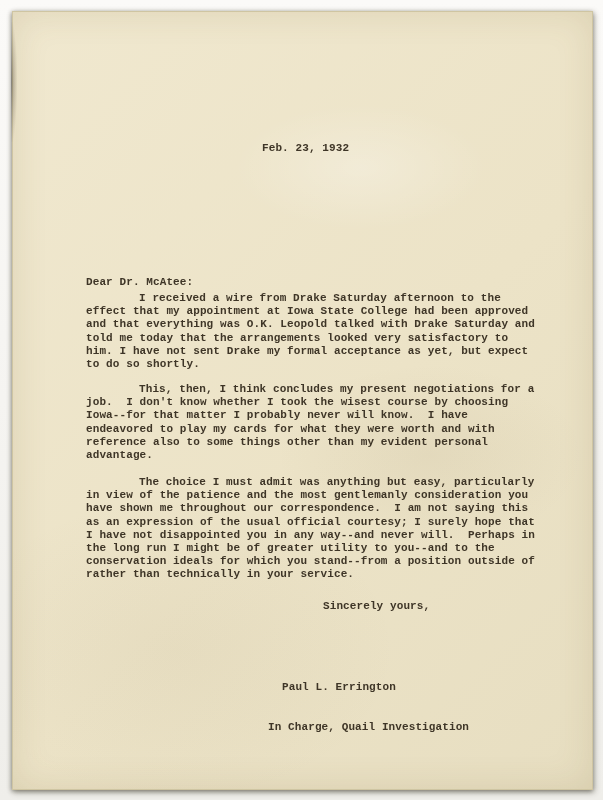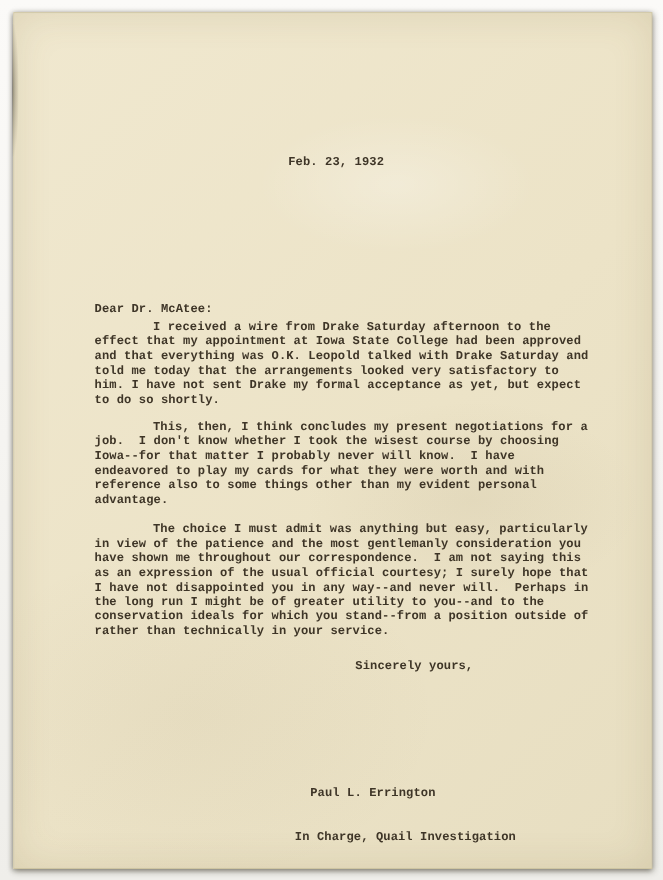--- a/index.html
+++ b/index.html
@@ -55,21 +55,21 @@
     white-space: pre-wrap;
   }
   .date-line      { left: 249px; top: 130px; }
   .recipient      { left: 73px;  top: 211px; }
   .salutation     { left: 73px;  top: 264px; }
   .body-par       { left: 73px;  width: 449px; margin: 0; text-indent: 53px; text-align: left; font-family: Liberation Mono, monospace; }
   .par-1          { top: 280px; }
   .par-2          { top: 371px; }
   .par-3          { top: 464px; }
   .closing        { left: 262px; top: 588px; margin-left: 48px; }
-  .signature      { left: 255px; top: 678px; }
+  .signature      { left: 255px; top: 643px; }
   .sig-name       { padding-left: 14px; }
 </style>
 </head>
 <body>
 
 <div class="scan-frame">
   <div class="paper">
 
     <div class="typed date-line">Feb. 23, 1932</div>
 

